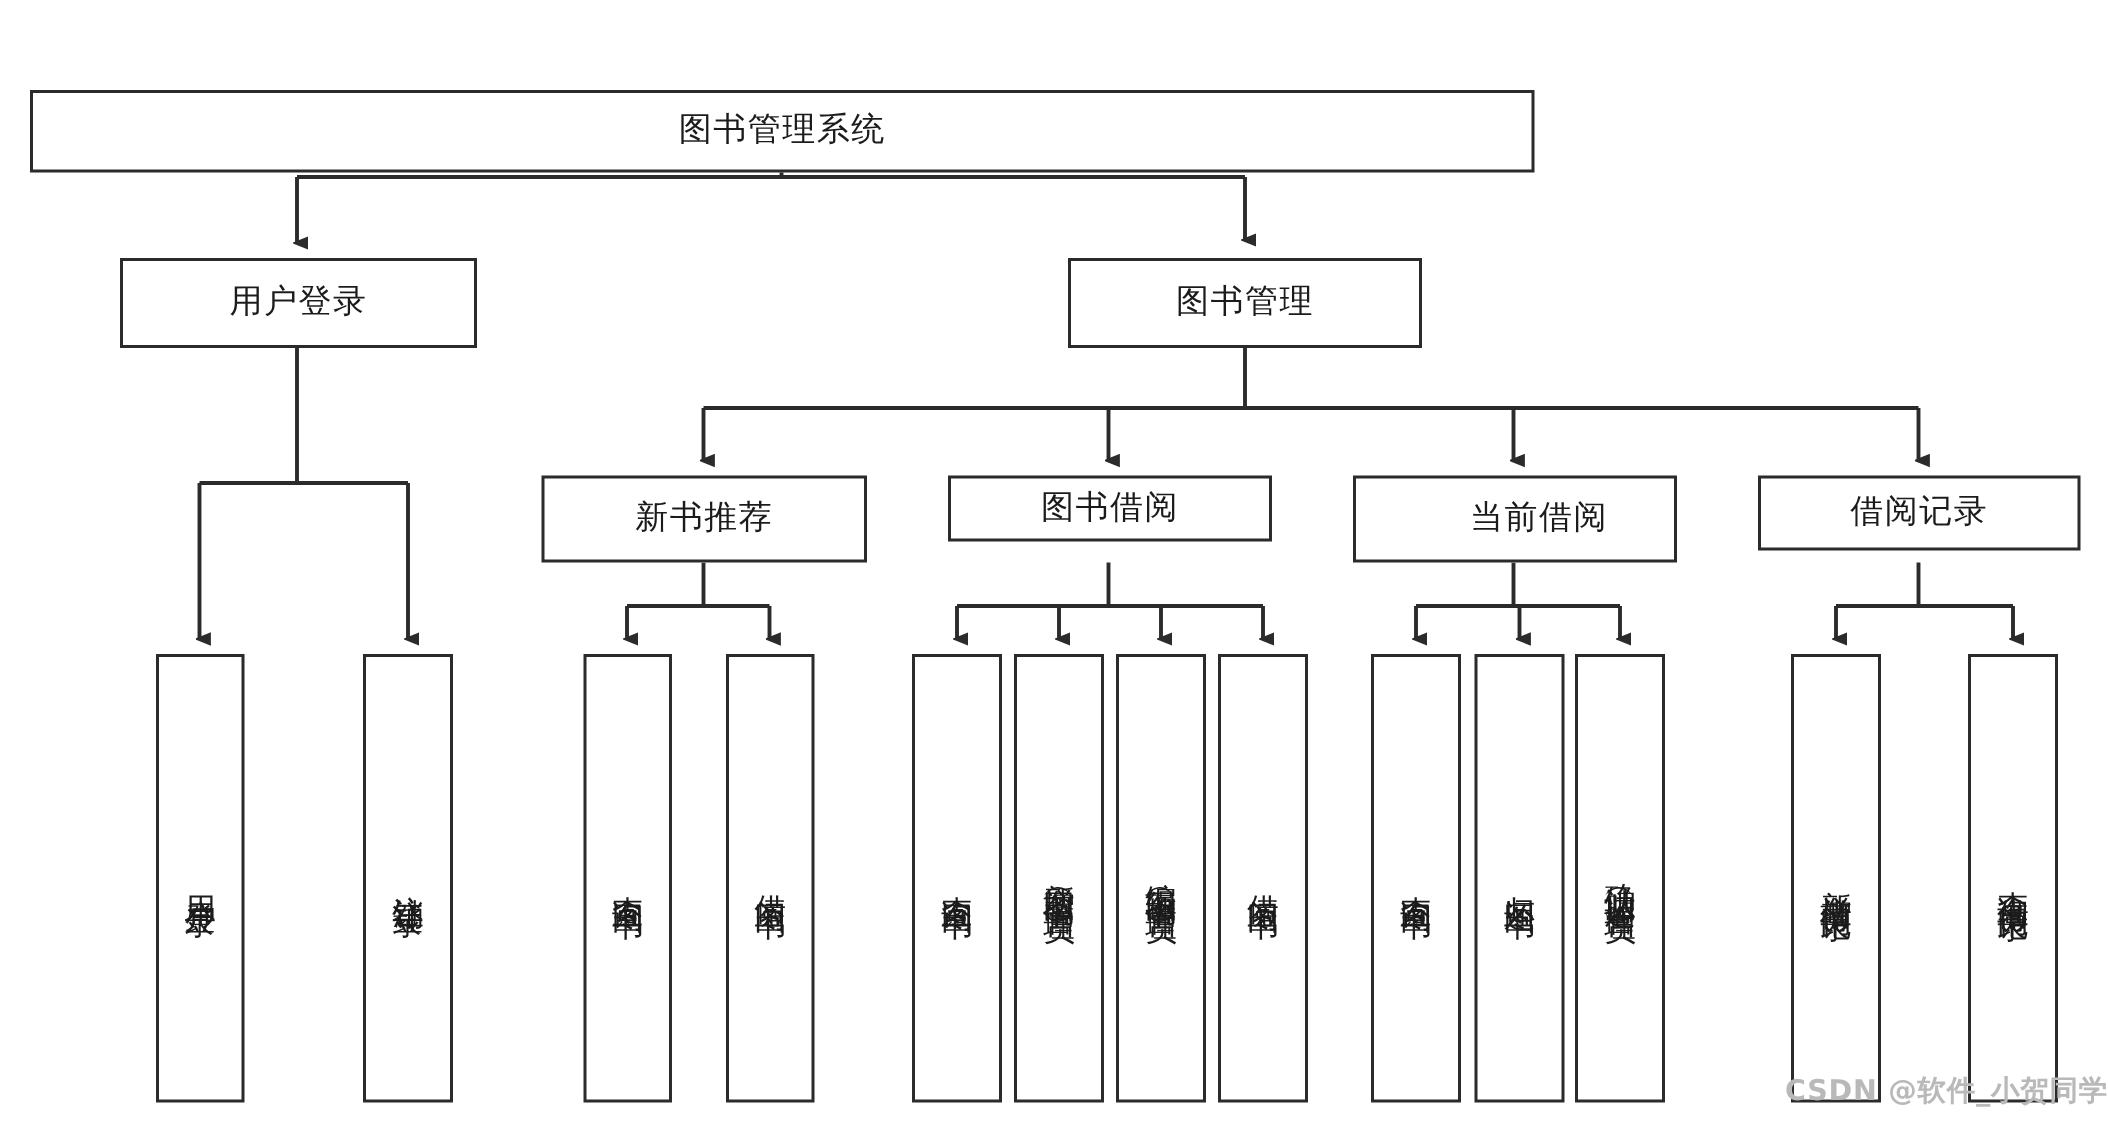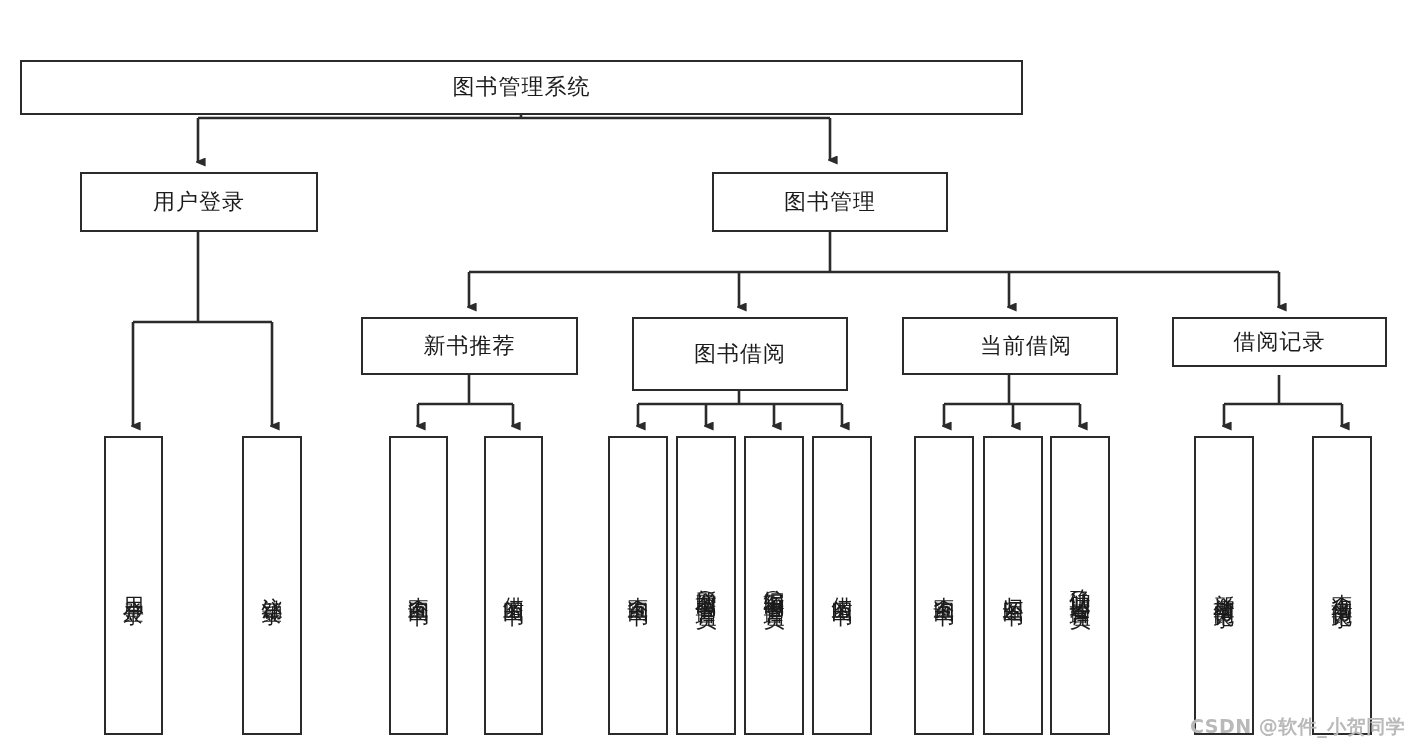--- a/index.html
+++ b/index.html
@@ -131,21 +131,21 @@
   <div class="node horiz" style="left:80px; top:172px; width:238px; height:60px;">
     <span>用户登录</span>
   </div>
   <div class="node horiz" style="left:712px; top:172px; width:236px; height:60px;">
     <span>图书管理</span>
   </div>
 
   <div class="node horiz" style="left:361px; top:317px; width:217px; height:58px;">
     <span>新书推荐</span>
   </div>
-  <div class="node horiz" style="left:632px; top:317px; width:216px; height:74px;">
+  <div class="node horiz" style="left:632px; top:317px; width:216px; height:44px;">
     <span>图书借阅</span>
   </div>
   <div class="node horiz" style="left:902px; top:317px; width:216px; height:58px;padding-left:32px;">
     <span>当前借阅</span>
   </div>
   <div class="node horiz" style="left:1172px; top:317px; width:215px; height:50px;">
     <span>借阅记录</span>
   </div>
 
   <div class="node vert" style="left:104px; top:436px; width:59px; height:299px;">

